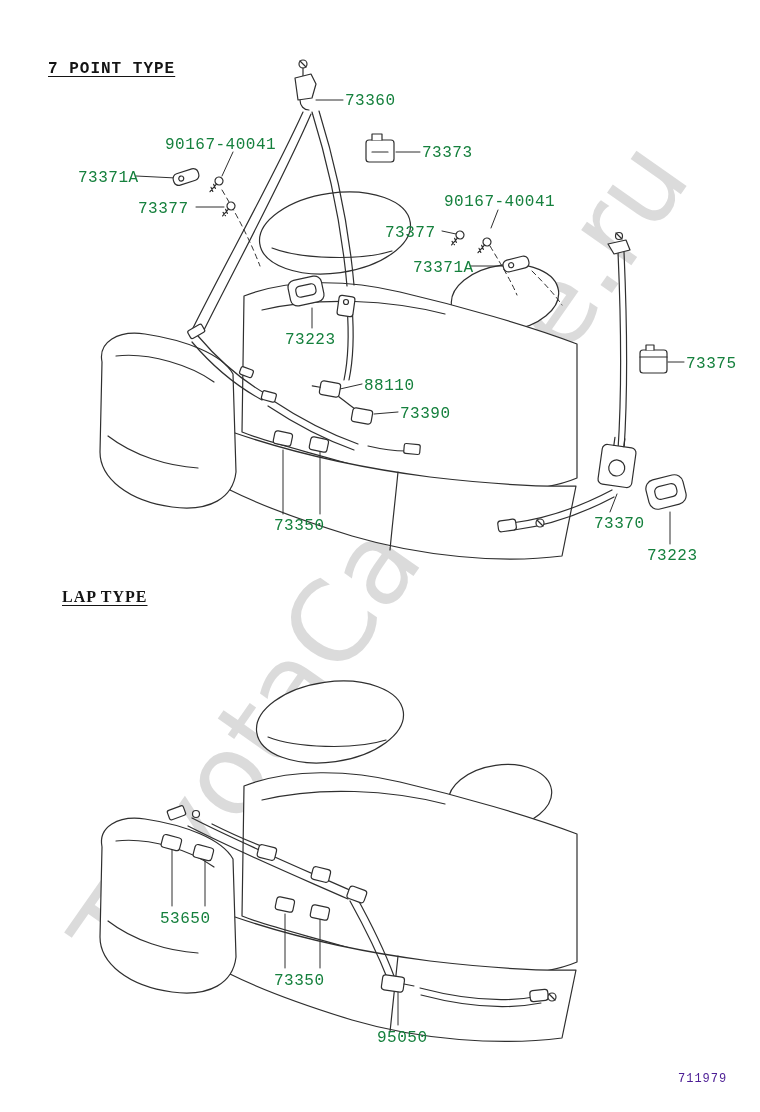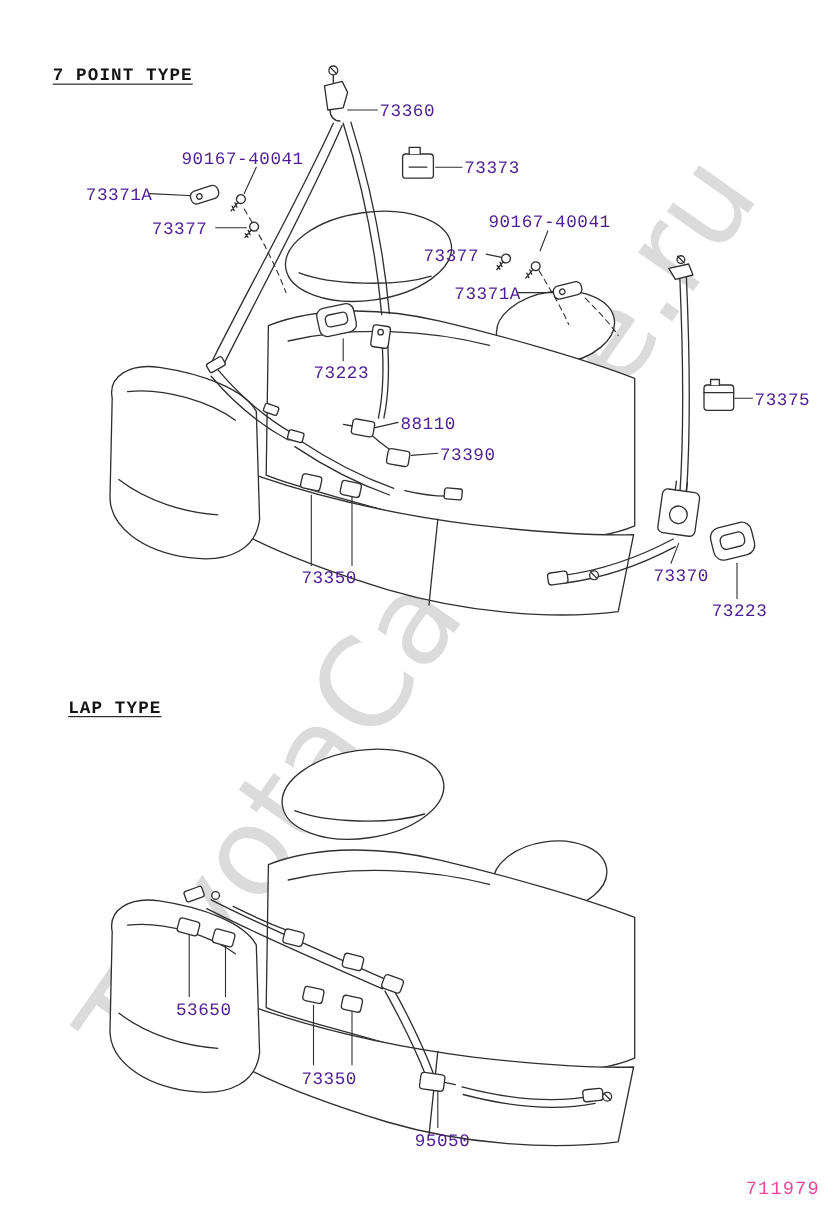--- a/index.html
+++ b/index.html
@@ -11,30 +11,30 @@
     position:absolute; left:50%; top:50%;
     transform:translate(-50%,-50%) rotate(-55deg);
     font-family:"DejaVu Sans", sans-serif;
     font-size:112px; font-weight:400;
     color:rgba(125,125,125,0.28);
     white-space:nowrap; z-index:1; pointer-events:none;
   }
   svg.art { position:absolute; left:0; top:0; z-index:2; }
   .part-label {
     position:absolute; z-index:3;
-    font-size:16px; letter-spacing:0.5px; color:#4c1d95; white-space:nowrap;
+    font-size:16px; letter-spacing:0.5px; color:#15803d; white-space:nowrap;
   }
   .section-title {
     position:absolute; z-index:3;
     font-size:16px; font-weight:bold; letter-spacing:1px; color:#141414;
     text-decoration:underline; text-underline-offset:3px; white-space:nowrap;
   }
   .page-number {
     position:absolute; z-index:3; left:678px; top:1072px;
-    font-size:17px; letter-spacing:1px; color:#ec4899;
+    font-size:12px; letter-spacing:1px; color:#4c1d95;
   }
 </style>
 </head>
 <body>
 
 <div class="page">
 
   <div class="watermark">ToyotaCarMine.ru</div>
 
   <svg class="art" width="760" height="1112" viewBox="0 0 760 1112">
@@ -254,21 +254,21 @@
   <div class="part-label" style="left:385px; top:224px;">73377</div>
   <div class="part-label" style="left:413px; top:259px;">73371A</div>
   <div class="part-label" style="left:285px; top:331px;">73223</div>
   <div class="part-label" style="left:364px; top:377px;">88110</div>
   <div class="part-label" style="left:400px; top:405px;">73390</div>
   <div class="part-label" style="left:686px; top:355px;">73375</div>
   <div class="part-label" style="left:274px; top:517px;">73350</div>
   <div class="part-label" style="left:594px; top:515px;">73370</div>
   <div class="part-label" style="left:647px; top:547px;">73223</div>
 
-  <div class="section-title" style="left:62px; top:635px;">LAP TYPE</div>
+  <div class="section-title" style="left:62px; top:588px;font-family:Liberation Serif, serif;">LAP TYPE</div>
 
   <div class="part-label" style="left:160px; top:910px;">53650</div>
   <div class="part-label" style="left:274px; top:972px;">73350</div>
   <div class="part-label" style="left:377px; top:1029px;">95050</div>
 
   <div class="page-number">711979</div>
 
 </div>
 
 </body></html>

